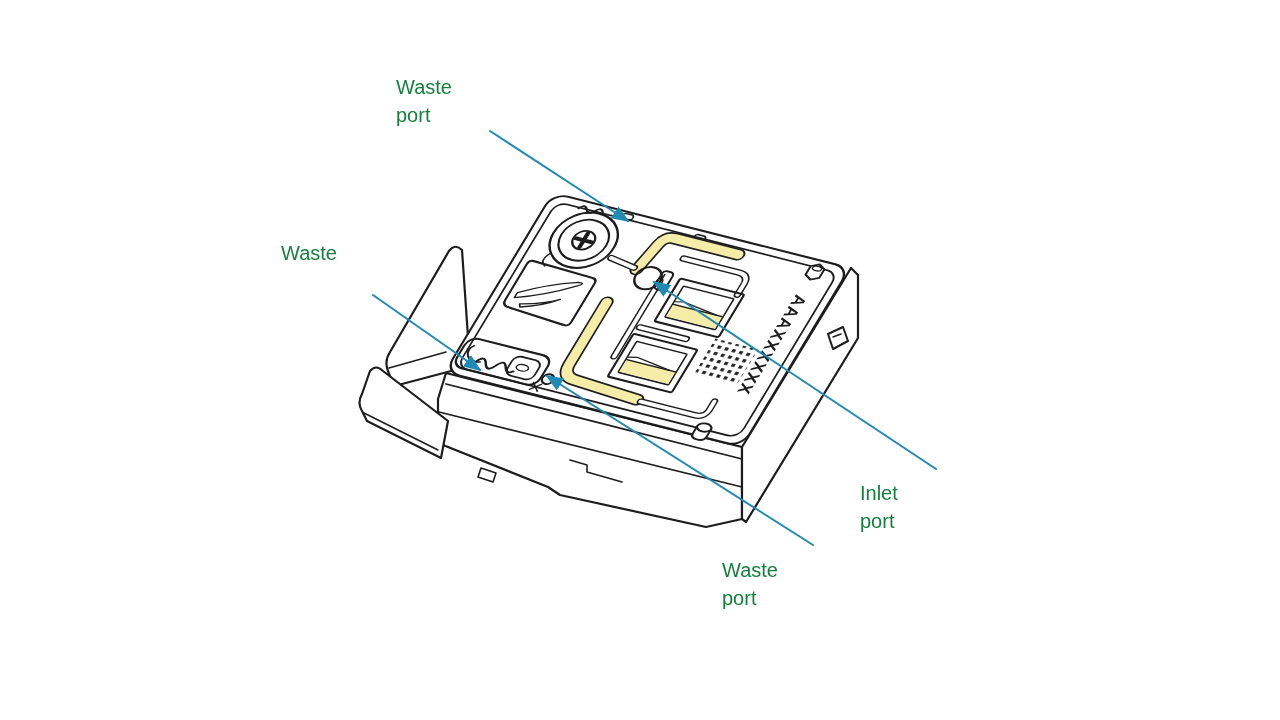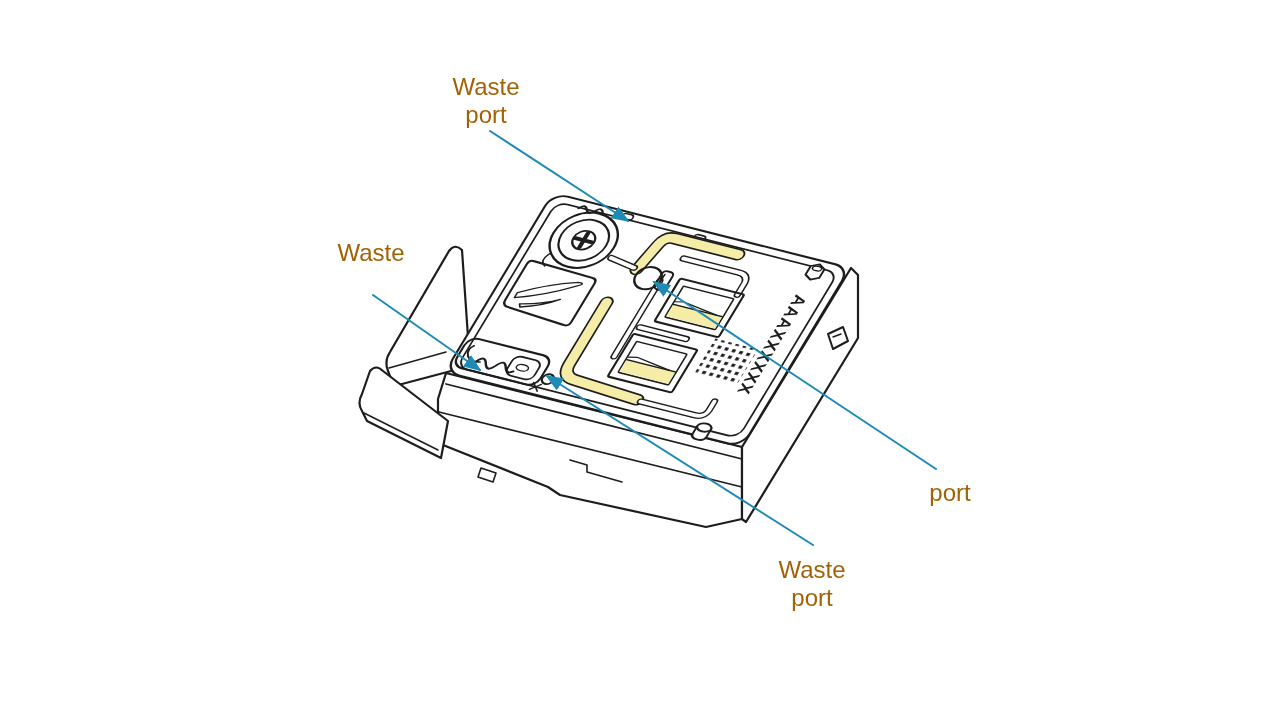--- a/index.html
+++ b/index.html
@@ -1,20 +1,20 @@
 <!DOCTYPE html>
 <html><head>
 <meta charset="utf-8">
 <style>
   html,body{margin:0;padding:0;background:#fff;}
   .stage{position:relative;width:1280px;height:720px;background:#fff;overflow:hidden;
          font-family:"Liberation Sans",sans-serif;}
   svg{position:absolute;left:0;top:0;}
-  .callout{position:absolute;width:180px;text-align:center;color:#a16207;
-           font-size:24px;line-height:28px;font-weight:400;}
+  .callout{position:absolute;width:180px;color:#15803d;
+           font-size:20px;line-height:28px;font-weight:400;}
   .callout span{display:block;}
 </style>
 </head>
 <body>
 <div class="stage">
 
 <svg width="1280" height="720" viewBox="0 0 1280 720">
   <defs>
     <marker id="arrow" markerWidth="9" markerHeight="7" refX="8" refY="3.5" orient="auto">
       <path d="M0,0 L9,3.5 L0,7 Z" fill="#1f8ab6"></path>
@@ -156,20 +156,21 @@
 </svg>
 
 <div class="callout" style="left:396px;top:73px;">
   <span>Waste</span>
   <span>port</span>
 </div>
 <div class="callout" style="left:281px;top:239px;">
   <span>Waste</span>
 </div>
 <div class="callout" style="left:860px;top:479px;">
+  <span>Inlet</span>
   <span>port</span>
 </div>
 <div class="callout" style="left:722px;top:556px;">
   <span>Waste</span>
   <span>port</span>
 </div>
 
 </div>
 
 </body></html>

